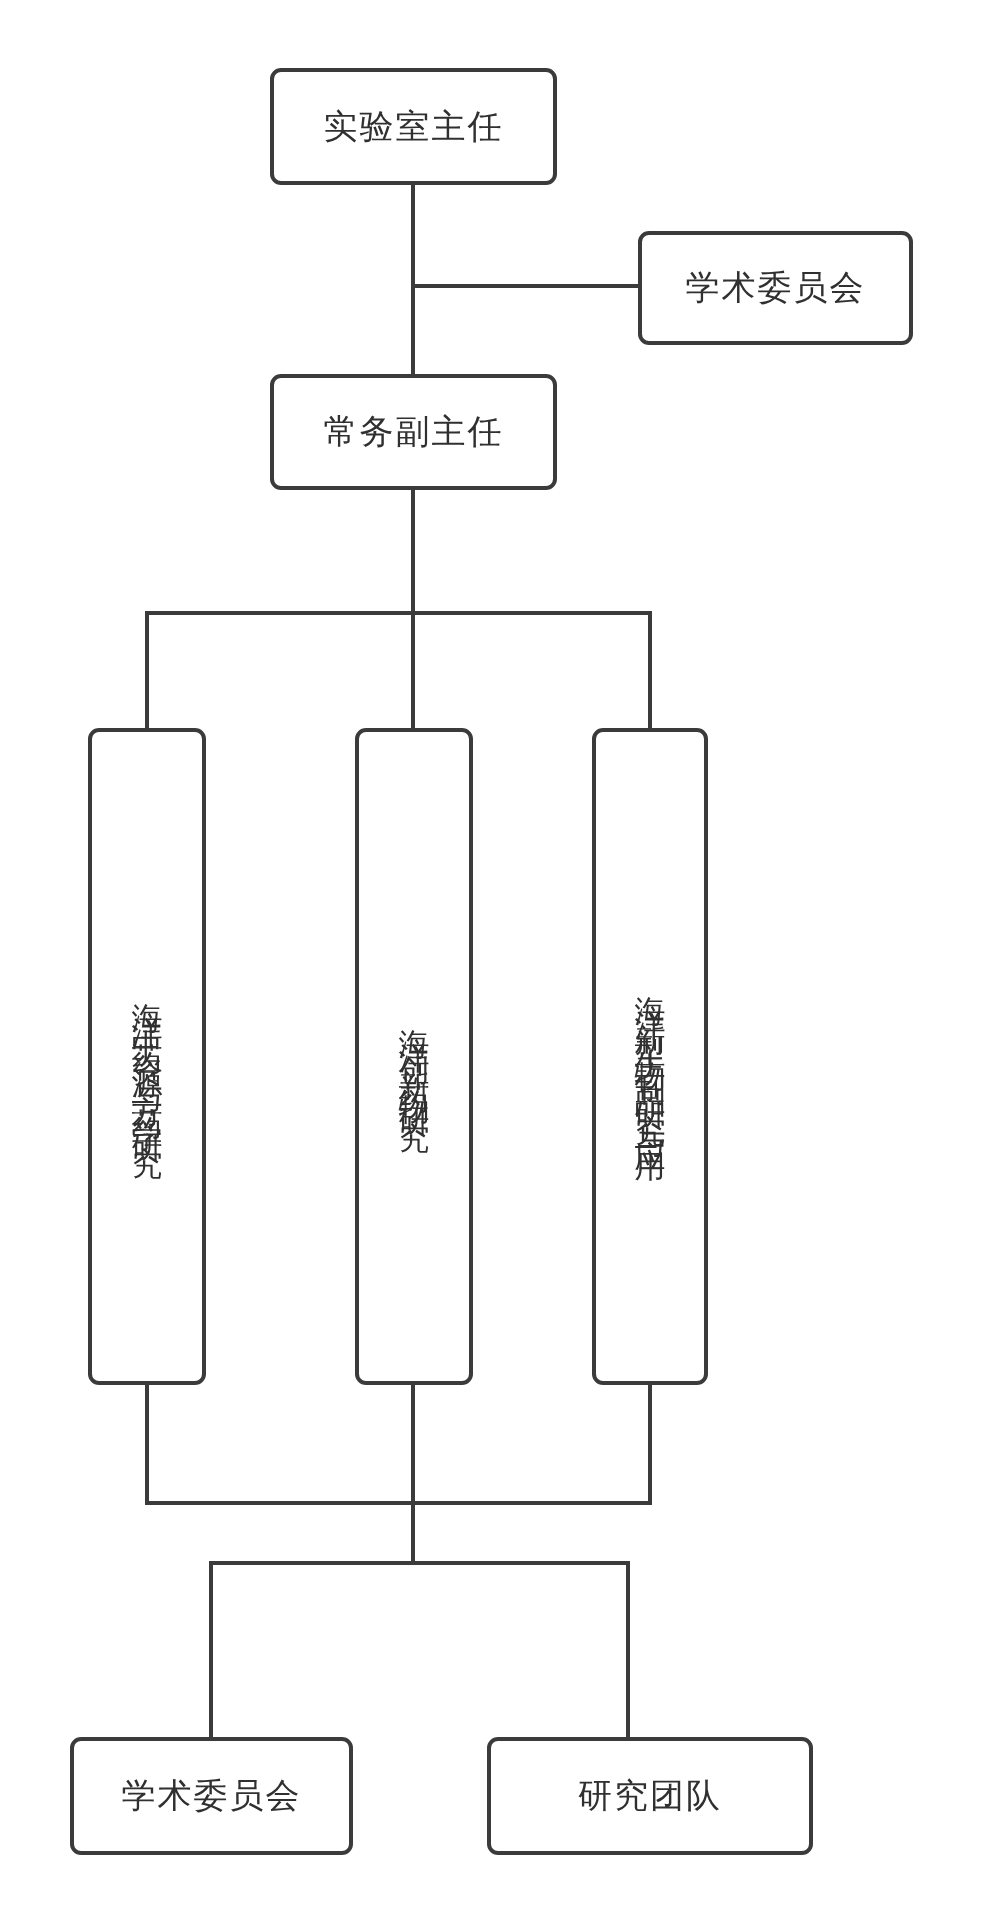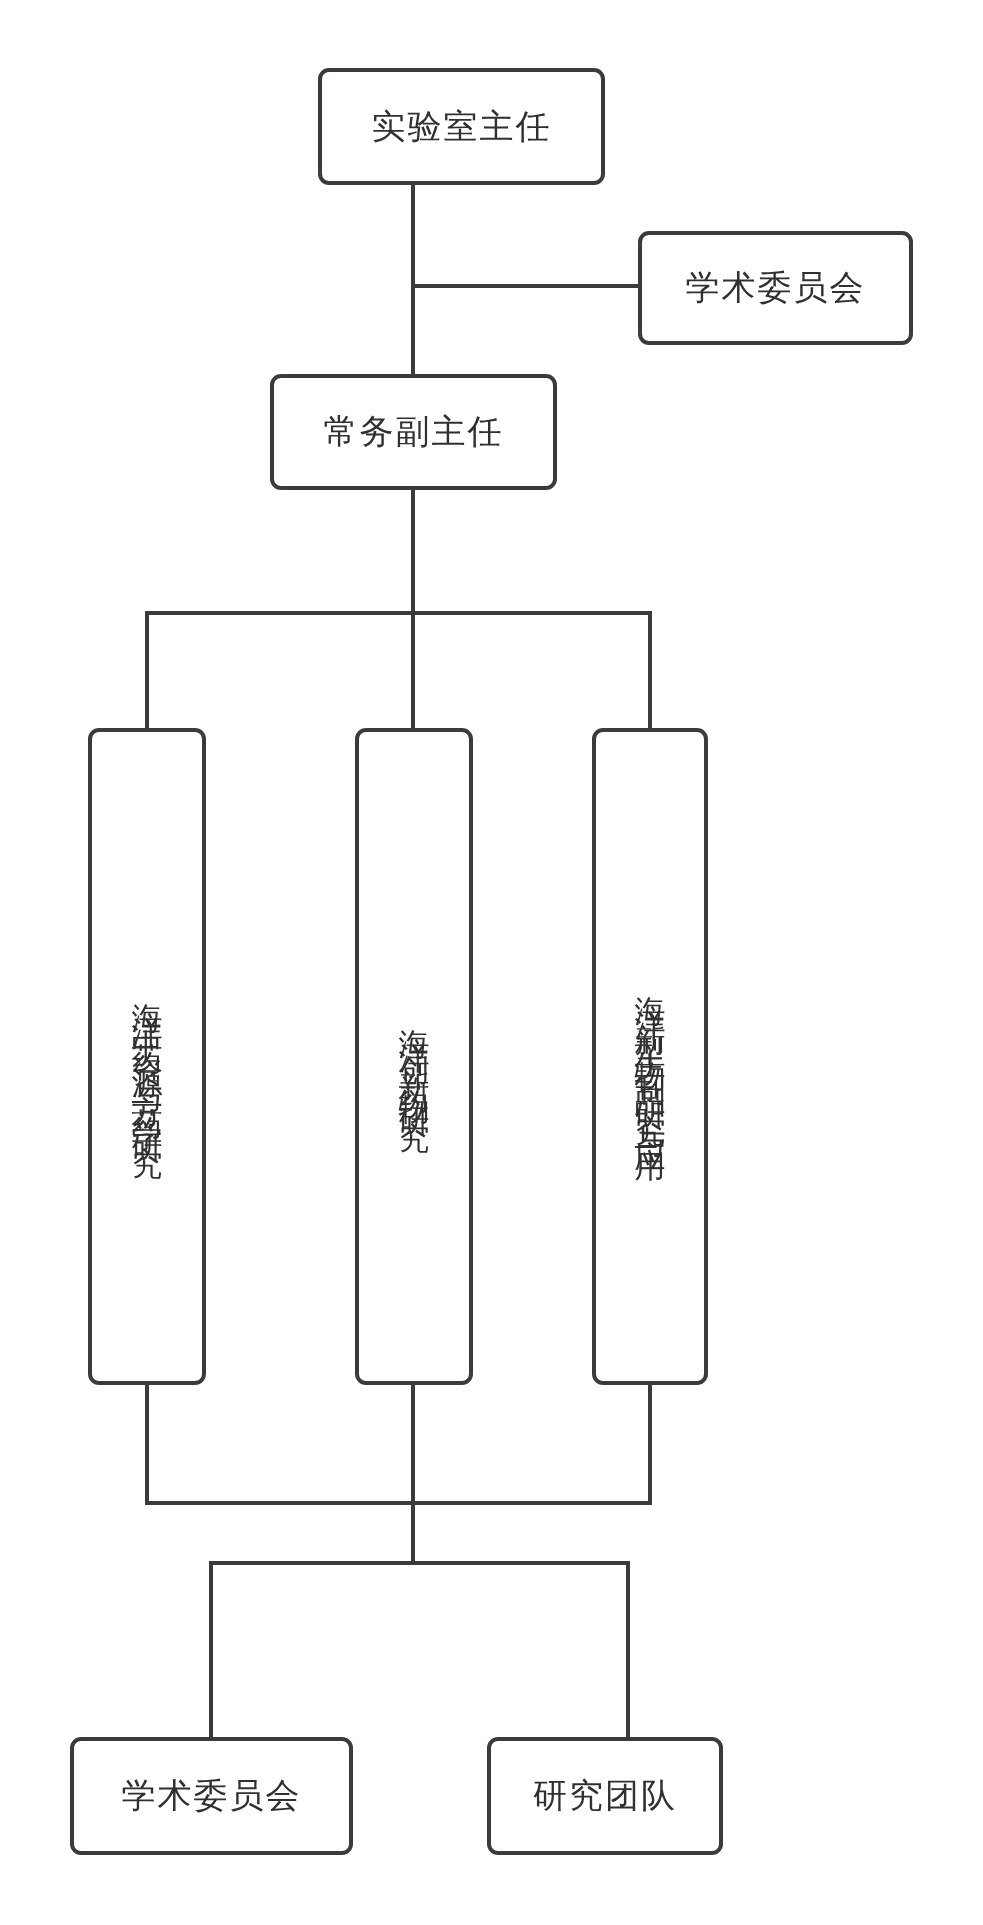--- a/index.html
+++ b/index.html
@@ -62,21 +62,21 @@
   <div class="line" style="left:648px; top:611px; width:4px; height:119px;"></div>
   <div class="line" style="left:145px; top:1385px; width:4px; height:120px;"></div>
   <div class="line" style="left:411px; top:1385px; width:4px; height:120px;"></div>
   <div class="line" style="left:648px; top:1385px; width:4px; height:120px;"></div>
   <div class="line" style="left:145px; top:1501px; width:507px; height:4px;"></div>
   <div class="line" style="left:411px; top:1501px; width:4px; height:64px;"></div>
   <div class="line" style="left:209px; top:1561px; width:421px; height:4px;"></div>
   <div class="line" style="left:209px; top:1561px; width:4px; height:180px;"></div>
   <div class="line" style="left:626px; top:1561px; width:4px; height:180px;"></div>
 
-  <div class="node node-h" style="left:270px; top:68px; width:287px; height:117px;margin-left:48px;">
+  <div class="node node-h" style="left:270px; top:68px; width:287px; height:117px;">
     <span>实验室主任</span>
   </div>
 
   <div class="node node-h" style="left:270px; top:374px; width:287px; height:116px;">
     <span>常务副主任</span>
   </div>
 
   <div class="node node-h" style="left:638px; top:231px; width:275px; height:114px;">
     <span>学术委员会</span>
   </div>
@@ -90,17 +90,17 @@
   </div>
 
   <div class="node node-v" style="left:592px; top:728px; width:116px; height:657px;">
     <span class="vtext">海洋新型生物制品研究与应用</span>
   </div>
 
   <div class="node node-h" style="left:70px; top:1737px; width:283px; height:118px;">
     <span>学术委员会</span>
   </div>
 
-  <div class="node node-h" style="left:487px; top:1737px; width:236px; height:118px;">
+  <div class="node node-h" style="left:487px; top:1737px; width:326px; height:118px;">
     <span>研究团队</span>
   </div>
 
 </div>
 
 </body></html>

